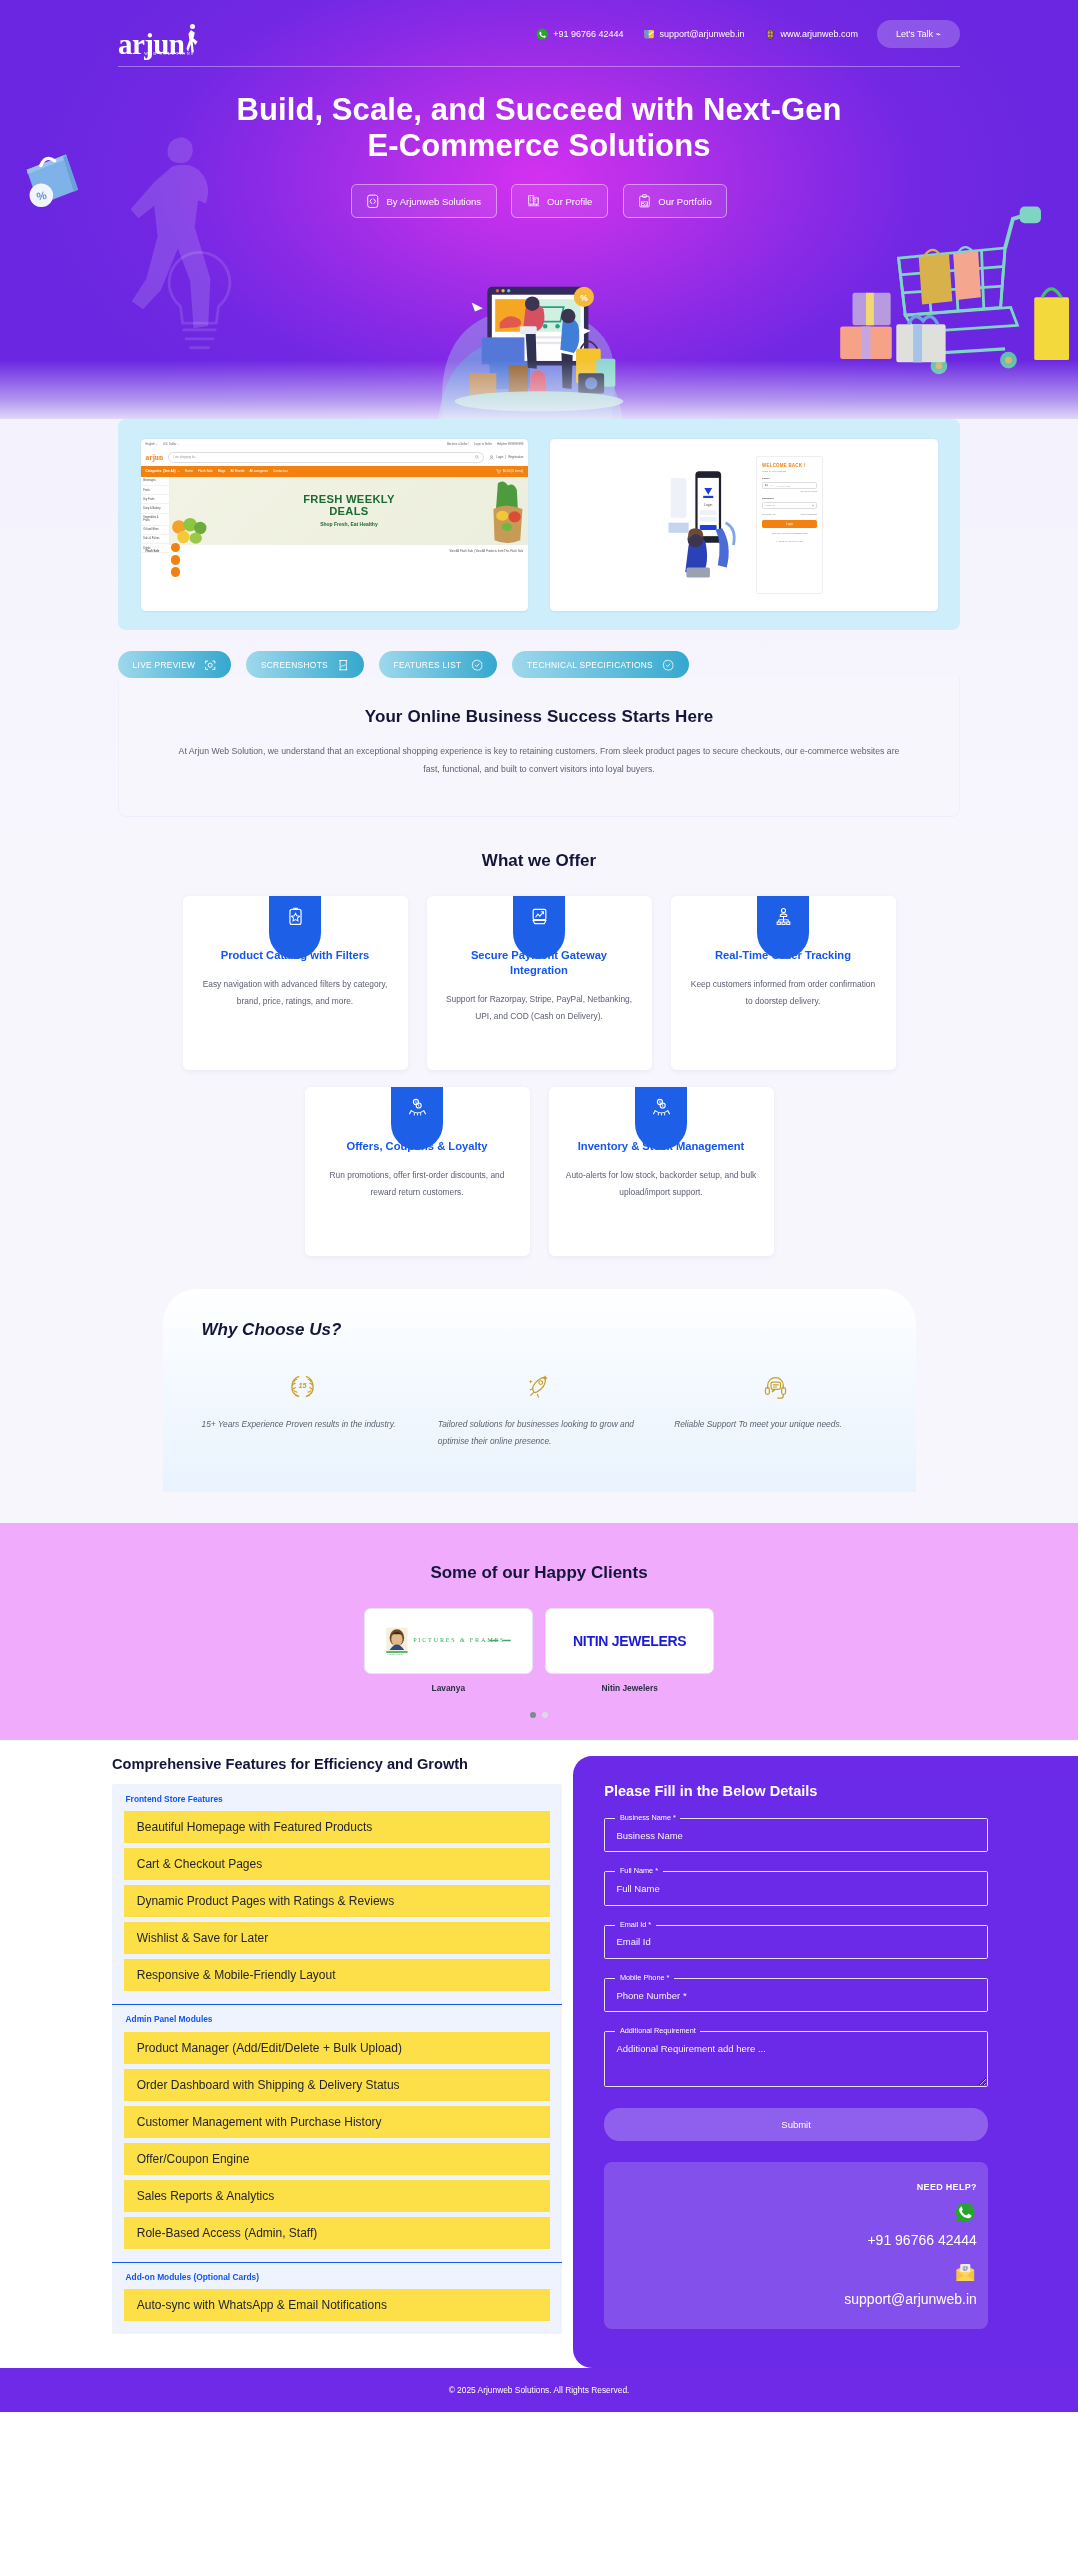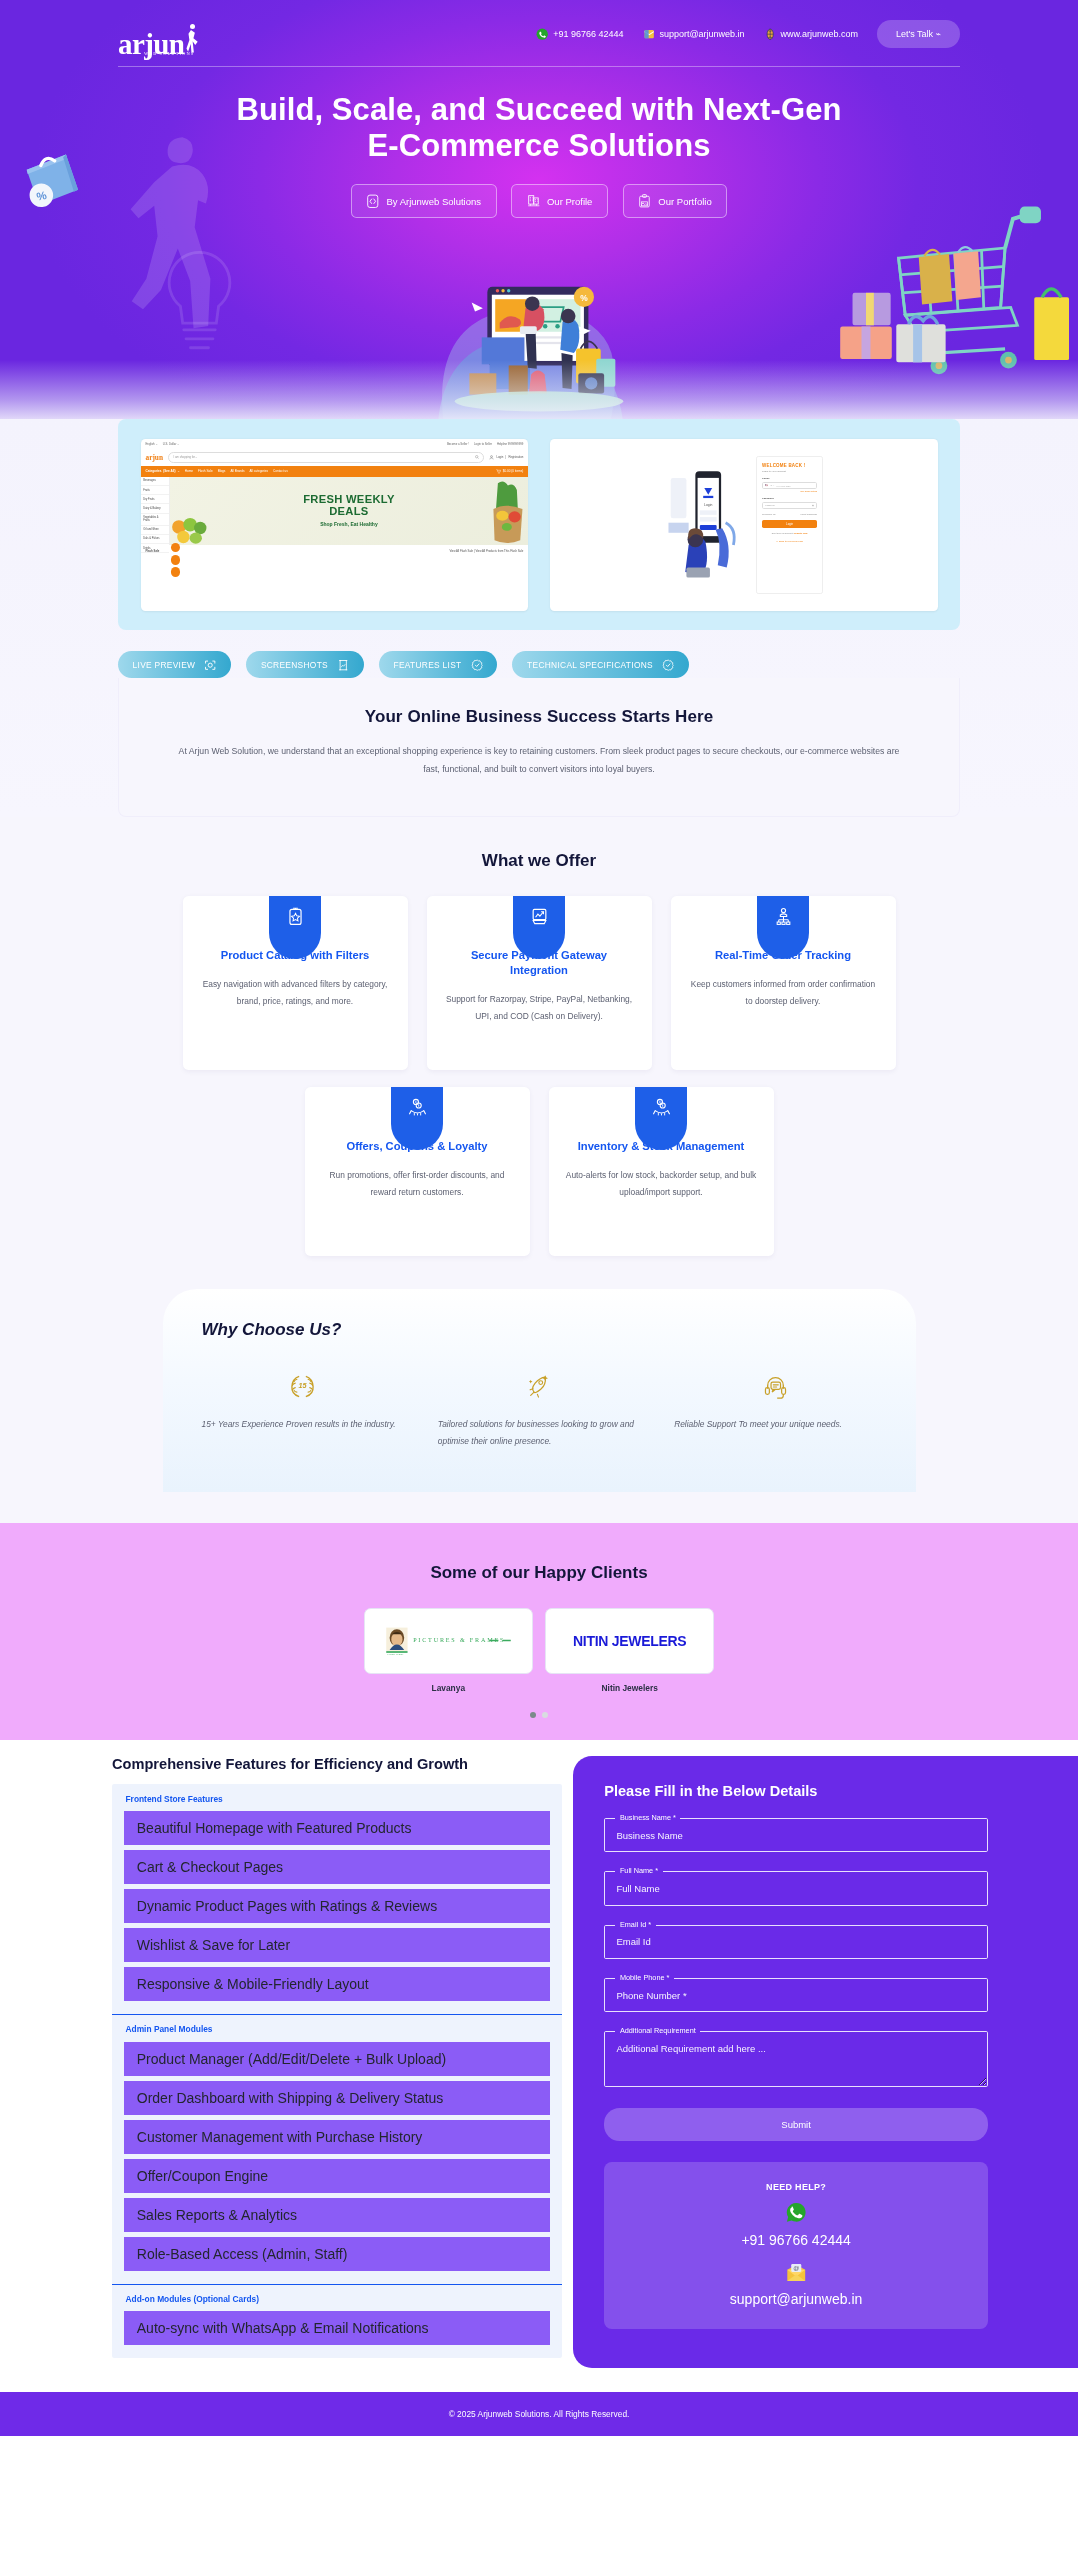--- a/index.html
+++ b/index.html
@@ -222,22 +222,22 @@
   .dot.on{background:#7b8a8a;}
   
   .fsect{display:flex;align-items:flex-start;padding:15.7px 0 0;background:#fff;position:relative;}
   .fleft{width:562px;padding:0 0 34px 112px;}
   .fleft h2{font-size:14.6px;color:#13163a;font-weight:700;}
   .accordion{margin-top:12.4px;border-radius:2.2px;overflow:hidden;}
   .agroup{background:#eef3fd;padding:0 0 7.9px;}
   .agroup + .agroup{border-top:1.1px solid #1456f0;}
   .ghead{color:#1456f0;font-size:8.4px;font-weight:700;padding:9.5px 13.5px 7.3px;}
   .arow{
-    background:#8b5cf6;margin:0 12.4px 5px 12.4px;padding:9px 12.4px;
-    font-size:14px;color:#23262f;cursor:pointer;
+    background:#fde047;margin:0 12.4px 5px 12.4px;padding:9px 12.4px;
+    font-size:12px;color:#23262f;cursor:pointer;
   }
   .fright{
     flex:1;background:#6a2ae8;border-radius:19px 0 0 19px;
     margin-left:11.2px;padding:27px 90px 39px 31px;min-height:590px;
   }
   .fright h2{color:#fff;font-size:14.6px;font-weight:700;}
   .field{position:relative;margin-top:19px;}
   .field > label{
     position:absolute;top:-5px;left:11.2px;background:#6a2ae8;
     color:#fff;font-size:7.3px;padding:0 4.5px;z-index:2;
@@ -249,21 +249,21 @@
   }
   .field textarea{height:56px;resize:vertical;}
   .field input::placeholder,.field textarea::placeholder{color:rgba(255,255,255,.95);}
   .submit-btn{
     width:100%;margin-top:19px;background:rgba(255,255,255,.25);border:none;
     border-radius:15.7px;color:#fff;font-size:9.5px;padding:10.7px 0;cursor:pointer;
     font-family:"Liberation Sans",sans-serif;
   }
   .help{
     margin-top:21.3px;background:rgba(255,255,255,.18);border-radius:7.9px;
-    padding:20px 11.2px 22.5px;text-align:center;
+    padding:20px 11.2px 22.5px;text-align:right;
   }
   .help .ttl{color:#fff;font-size:9px;font-weight:700;letter-spacing:0.3px;}
   .help .val{color:#fff;font-size:14px;margin-top:6.7px;}
   .help .gap{height:14.6px;}
   
   .footer{
     background:#6f2ae8;color:#fff;text-align:center;
     padding:17px 0;font-size:8.4px;
   }
 </style>

